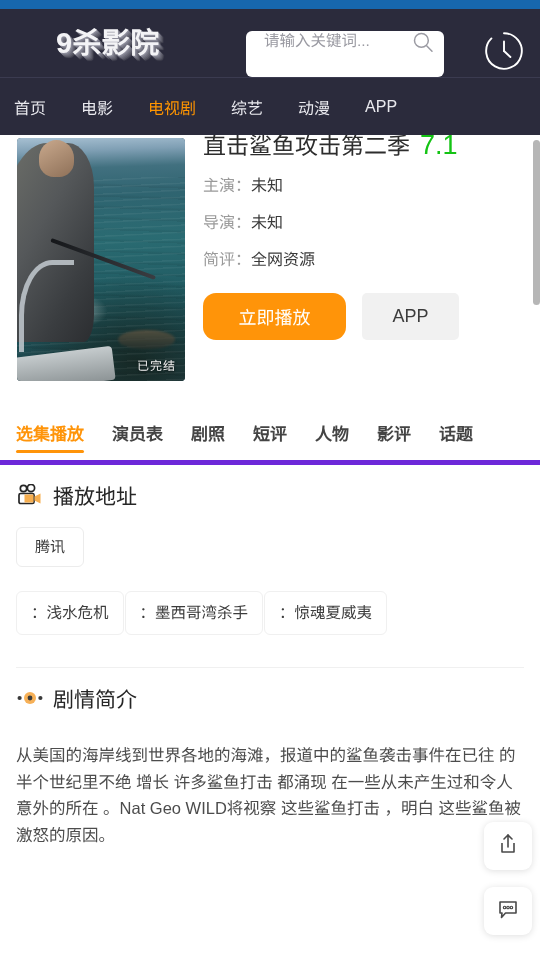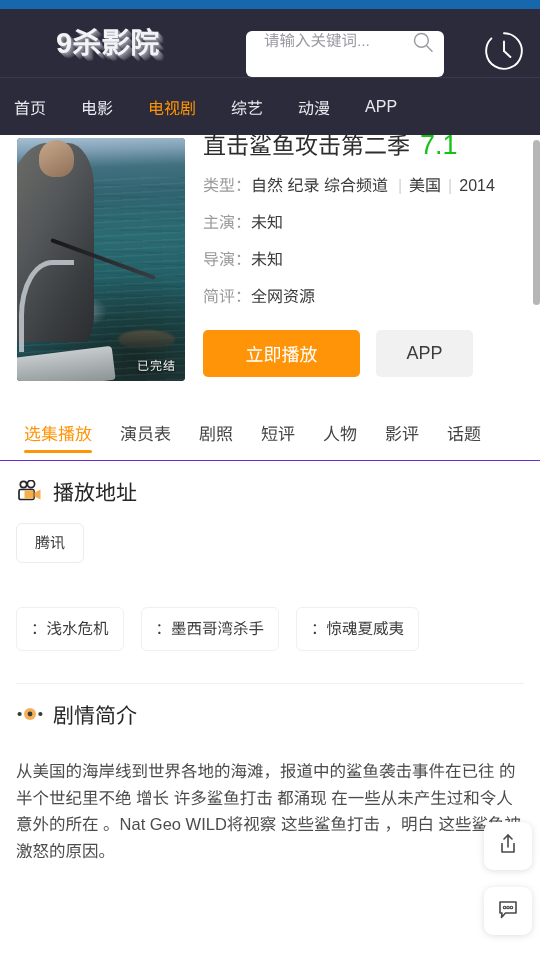--- a/index.html
+++ b/index.html
@@ -263,22 +263,22 @@
   .action-row {
     display: flex;
     align-items: center;
     margin-top: 20px;
   }
   .btn-play {
     background: #ff9409;
     color: #ffffff;
     font-size: 18px;
     border: 0;
-    border-radius: 5px;
-    width: 157px;
+    border-radius: 13px;
+    width: 143px;
     height: 47px;
     cursor: pointer;
     font-family: inherit;
   }
   .btn-app {
     background: #f1f1f1;
     color: #3c3c3c;
     font-size: 18px;
     border: 0;
     border-radius: 5px;
@@ -286,24 +286,25 @@
     height: 47px;
     margin-left: 16px;
     cursor: pointer;
     font-family: inherit;
   }
 
   
   .tabs {
     display: flex;
     align-items: center;
-    padding: 0 24px;
+    padding: 0 16px;
     height: 56px;
     margin-top: 23px;
-    border-bottom: 1px solid #6d28d9;
+    border-bottom: 5px solid #6d28d9;
+    font-weight: bold;
   }
   .tab {
     font-size: 17px;
     color: #444;
     margin-right: 28px;
     position: relative;
     height: 56px;
     display: flex;
     align-items: center;
     cursor: pointer;
@@ -346,22 +347,22 @@
     height: 38px;
     line-height: 38px;
     font-size: 15px;
     color: #3a3a3a;
     background: #fff;
     cursor: pointer;
   }
 
   .episode-row {
     display: flex;
-    gap: 17px;
-    margin-top: 44px;
+    gap: 1px;
+    margin-top: 24px;
     padding-bottom: 6px;
   }
   .episode-chip {
     border: 1px solid #f0f0f0;
     border-radius: 6px;
     height: 42px;
     line-height: 42px;
     padding: 0 14px;
     font-size: 15.5px;
     color: #3c3c3c;
@@ -441,23 +442,20 @@
       </div>
       <div class="poster-badge">已完结</div>
     </div>
 
     <div class="info">
       <div class="title-row">
         <div class="title">直击鲨鱼攻击第二季</div>
         <div class="rating">7.1</div>
       </div>
 
-      <div class="meta-line">
-        <span class="meta-label">类型：</span><span class="meta-tag">自然 纪录 综合频道</span><span class="meta-sep">|</span><span>美国</span><span class="meta-sep">|</span><span>2014</span>
-      </div>
 
       <div class="meta-line">
         <span class="meta-label">主演：</span><span>未知</span>
       </div>
 
       <div class="meta-line">
         <span class="meta-label">导演：</span><span>未知</span>
       </div>
 
       <div class="meta-line">

